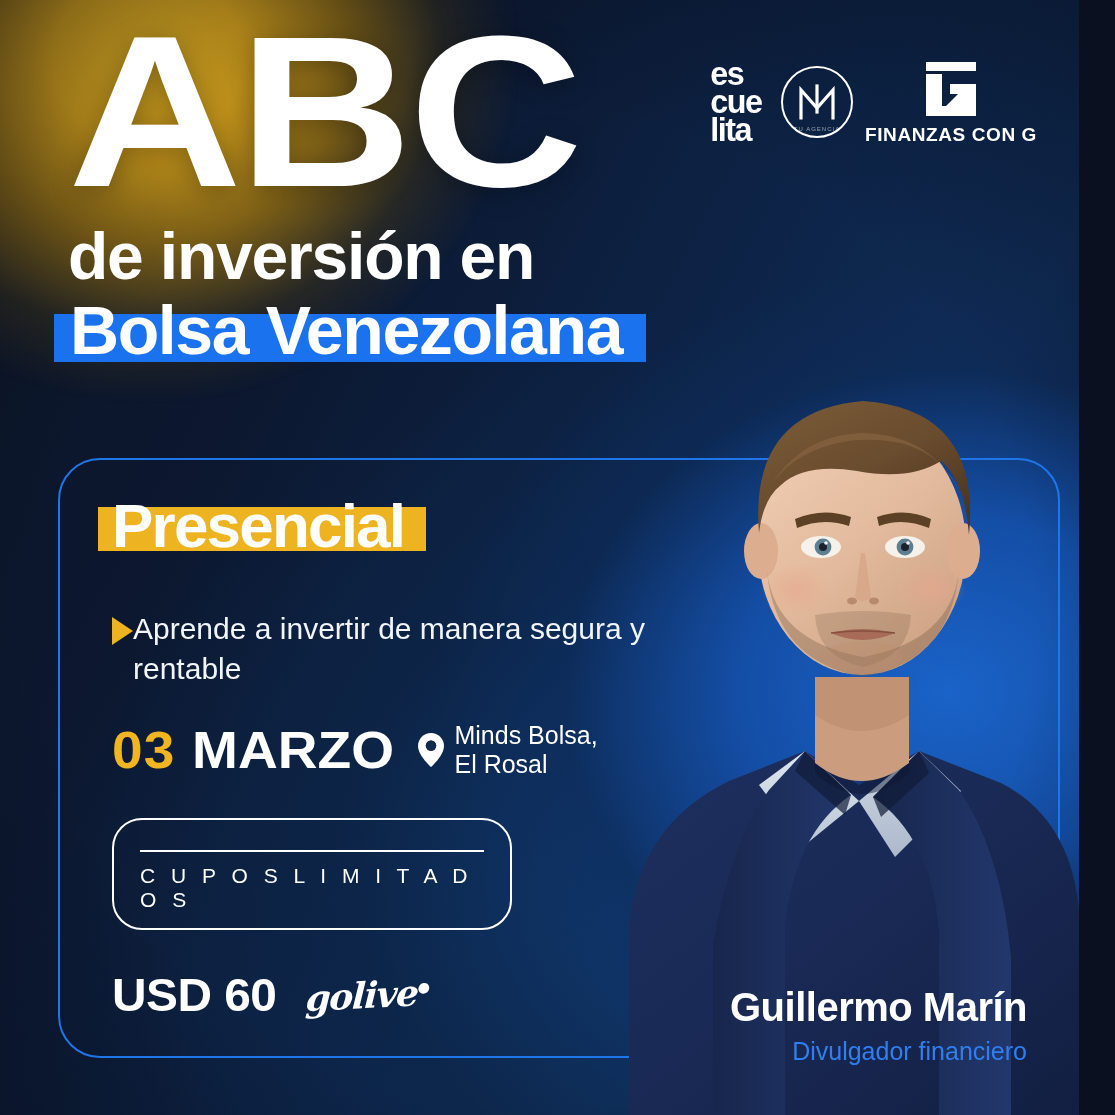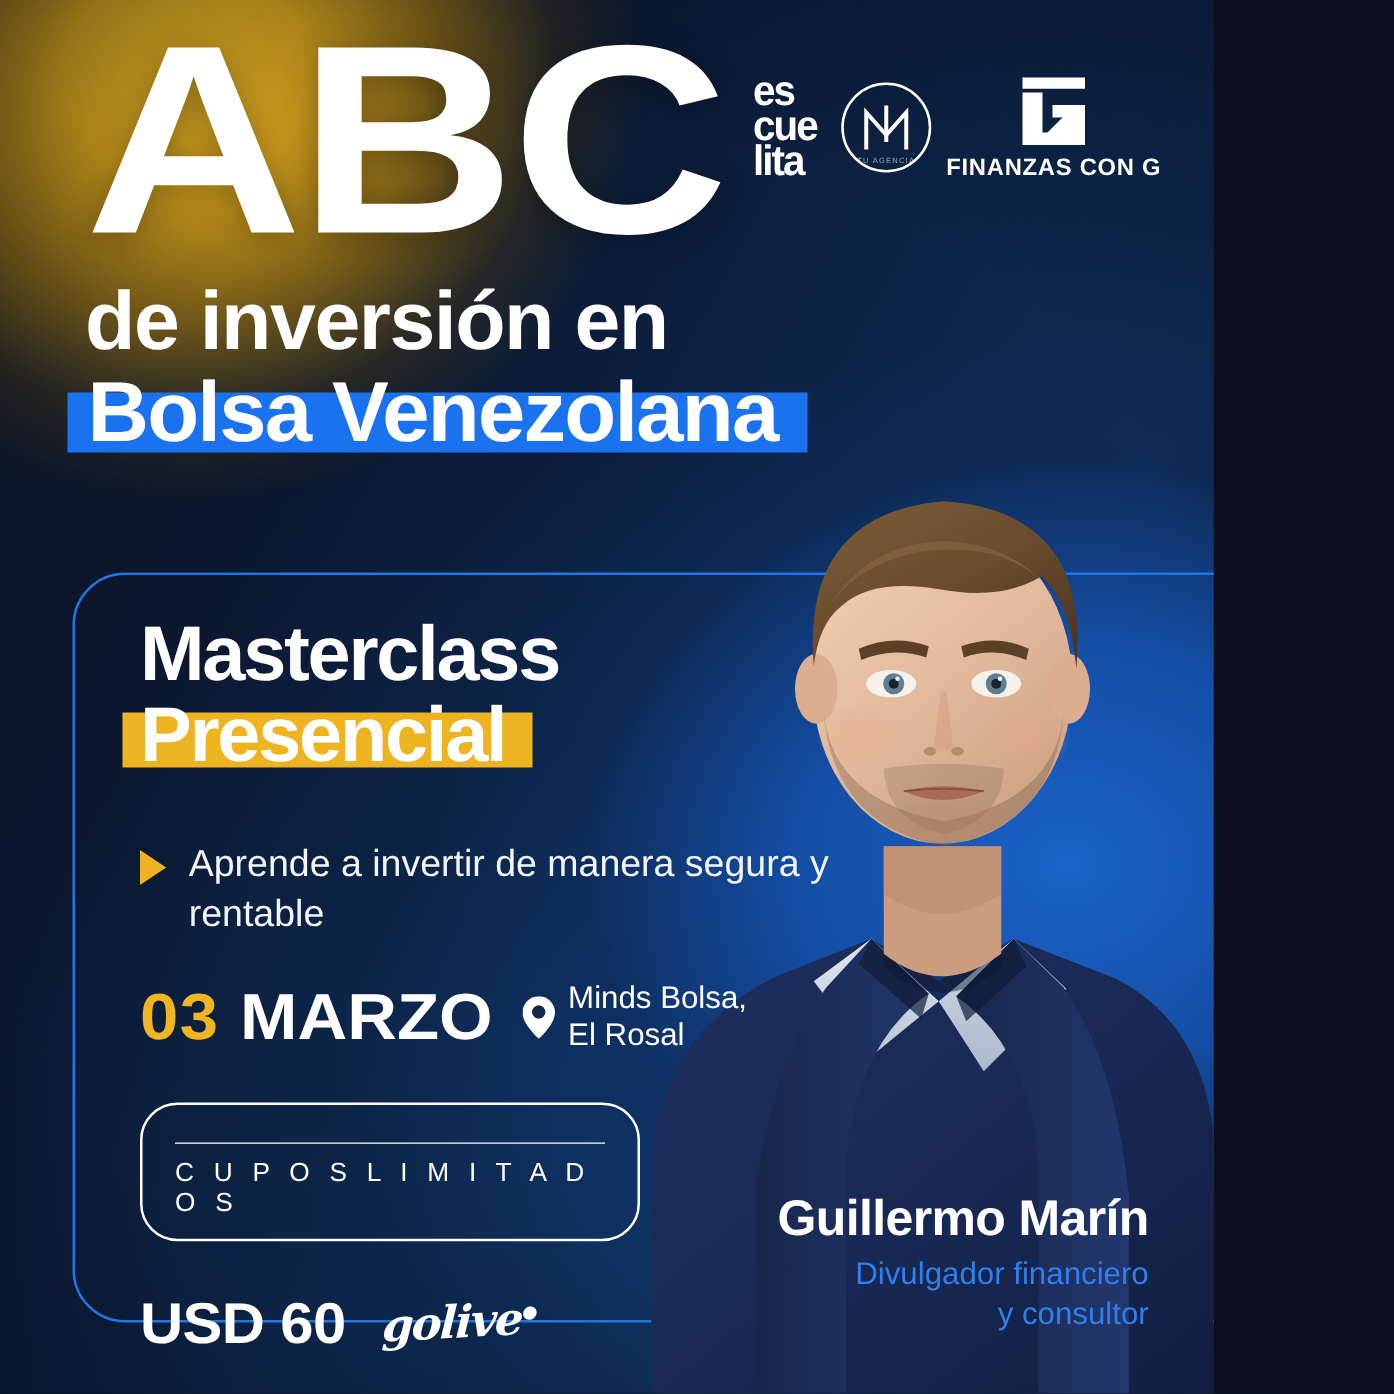--- a/index.html
+++ b/index.html
@@ -7,21 +7,21 @@
   html,body { background:#0a1020; }
   body {
     width:1115px; height:1115px;
     font-family:"Liberation Sans", sans-serif;
     overflow:hidden;
   }
 
   
   .poster{
     position:relative;
-    width:971px; height:1115px;
+    width:1079px; height:1115px;
     overflow:hidden;
     background:#0a1426;
     padding-left:34px;
   }
 
   
   .bg-base{
     position:absolute; inset:0;
     background:
       radial-gradient(ellipse 620px 520px at 88% 62%, #1a63c8 0%, #144ea6 34%, rgba(13,44,92,0.55) 62%, rgba(10,20,38,0) 82%),
@@ -121,21 +121,21 @@
     position:absolute; left:-14px; right:-22px; bottom:6px; height:44px;
     background:#edb321; z-index:0;
   }
   .mc-line2{
     position:relative; z-index:1;
     font-size:62px; font-weight:800; color:#fff;
     line-height:1.02; letter-spacing:-1.8px;
   }
 
   .bullet-row{
-    display:flex; align-items:flex-start; gap:18px; margin-top:52px;
+    display:flex; align-items:flex-start; margin-top:52px;
   }
   .tri{
     width:0; height:0; margin-top:8px; flex:0 0 auto;
     border-left:21px solid #edb321;
     border-top:14px solid transparent;
     border-bottom:14px solid transparent;
   }
   .bullet-txt{
     font-size:30px; line-height:1.32; color:#f2f5fa; font-weight:400;
   }
@@ -337,21 +337,20 @@
         <rect x="6" y="2" width="50" height="9" fill="#fff"></rect>
         <path d="M6 14 L22 14 L22 46 L40 46 L40 34 L30 34 L30 24 L56 24 L56 56 L6 56 Z" fill="#fff"></path>
         <path d="M30 24 L56 24 L56 50 L47 41 L33 55 L25 47 L39 33 Z" fill="#fff"></path>
       </svg>
       <div class="finanzas-txt">FINANZAS CON G</div>
     </div>
   </div>
 
   <div class="content">
 
-    <div class="mc-line1">Masterclass</div>
     <div class="mc-line2-wrap">
       <div class="mc-band"></div>
       <div class="mc-line2">Presencial</div>
     </div>
 
     <div class="bullet-row">
       <div class="tri"></div>
       <div class="bullet-txt">Aprende a invertir de manera segura y rentable</div>
     </div>
 
@@ -383,17 +382,16 @@
         <div class="golive"><span>golive</span><sup>●</sup></div>
       </div>
     </div>
 
   </div>
 
   <div class="speaker">
     <div class="sp-name">Guillermo Marín</div>
     <div class="sp-role">
       <div>Divulgador financiero</div>
-      <div>y consultor</div>
     </div>
   </div>
 
 </div>
 
 </body></html>

